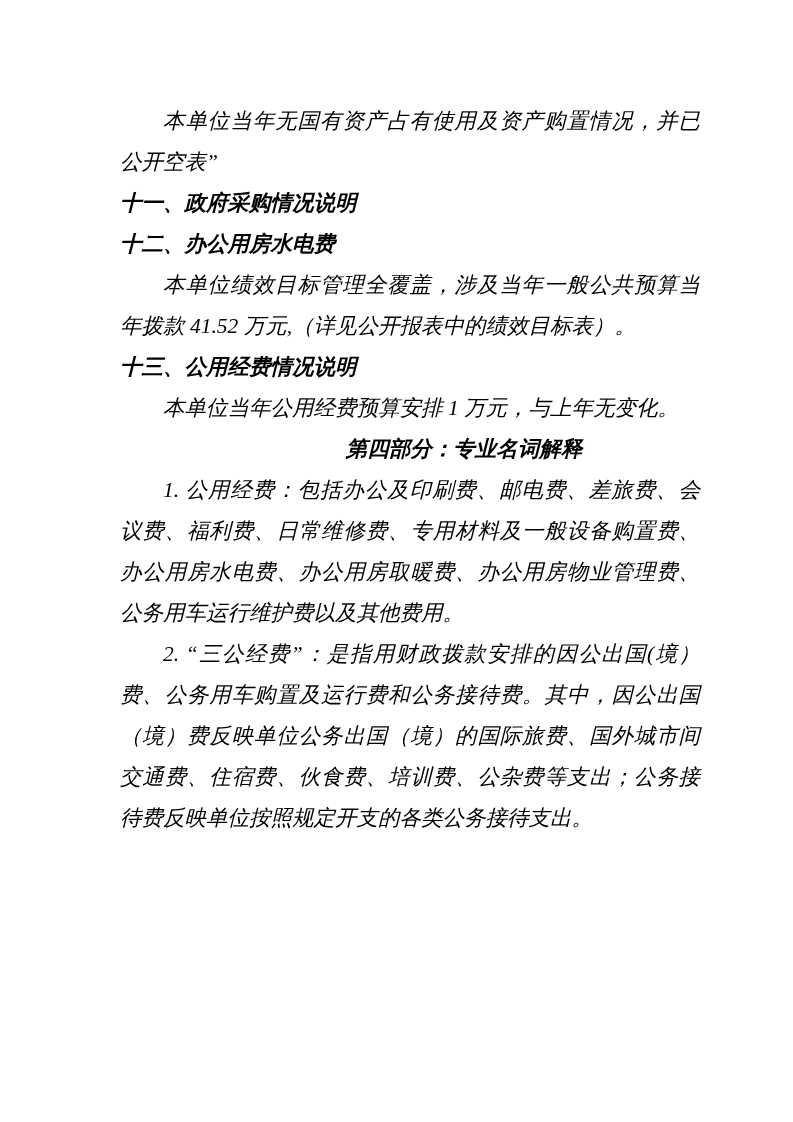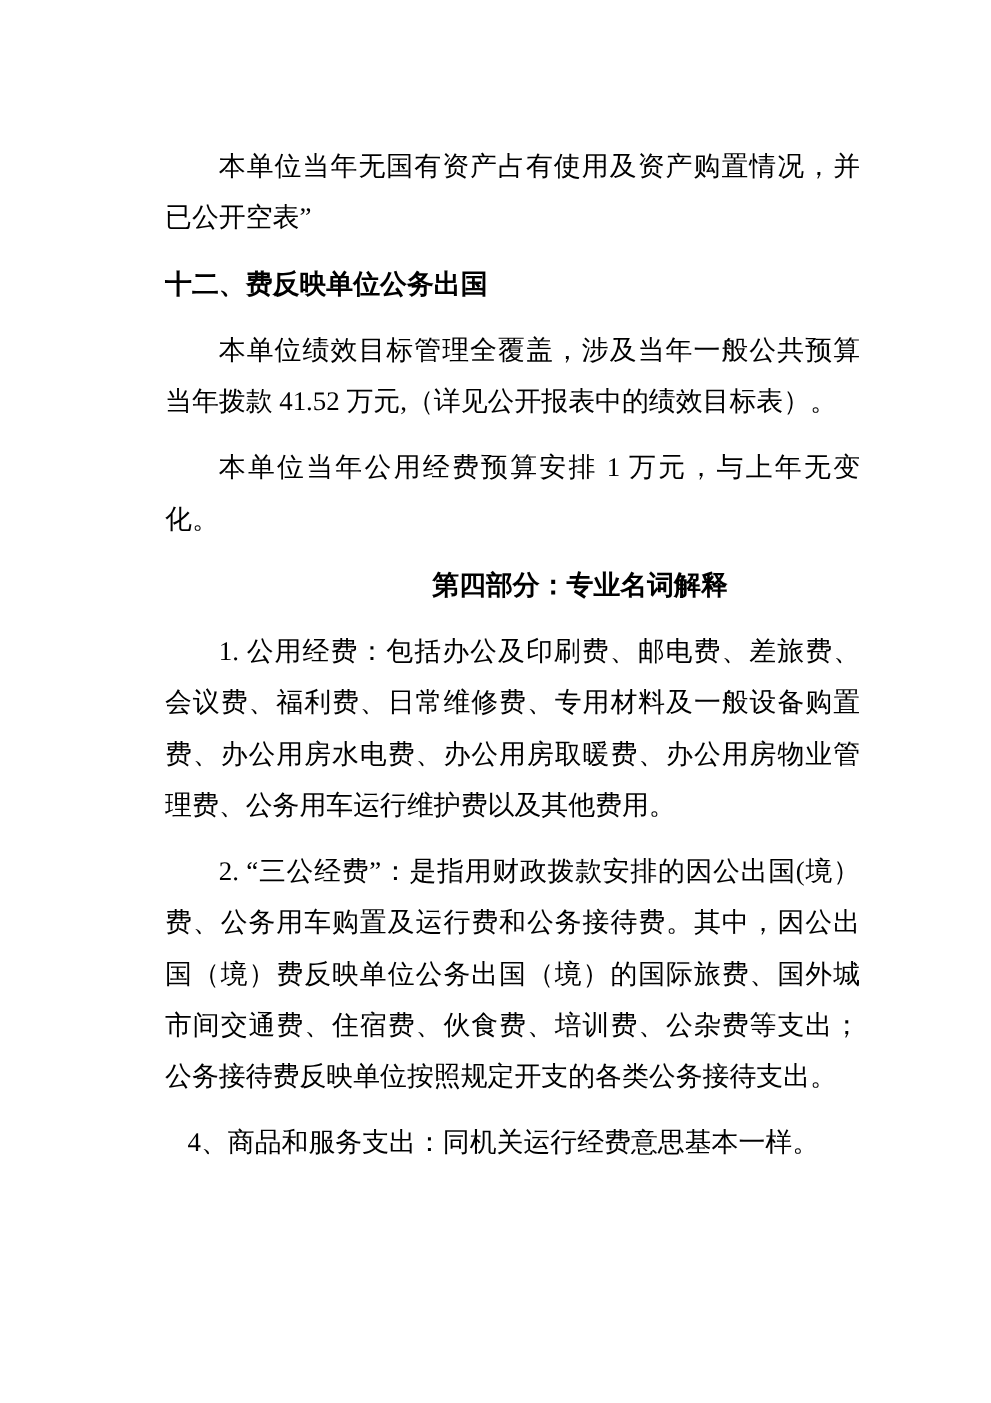--- a/index.html
+++ b/index.html
@@ -20,22 +20,23 @@
     top: 101px;
     width: 580px;
     color: #000000;
     font-family: "Liberation Serif", "DejaVu Serif", serif;
     font-size: 21.5px;
     line-height: 41px;
     text-align: justify;
     text-justify: inter-character;
   }
   .content p {
-    margin: 12px;
+    margin: 0;
     padding: 0;
+    font-style: italic;
   }
   .para {
     text-indent: 43px;
   }
   .heading {
     font-weight: bold;
     text-indent: 0;
   }
   .section-heading {
     font-weight: bold;
@@ -45,21 +46,22 @@
   .list-item {
     text-indent: 18px;
   }
 </style>
 </head>
 <body>
 
 <div class="page">
   <div class="content">
     <p class="para">本单位当年无国有资产占有使用及资产购置情况，并已公开空表”</p>
-    <p class="heading">十二、费反映单位公务出国</p>
+    <p class="heading">十一、政府采购情况说明</p>
+    <p class="heading">十二、办公用房水电费</p>
     <p class="para">本单位绩效目标管理全覆盖，涉及当年一般公共预算当年拨款 41.52 万元,（详见公开报表中的绩效目标表）。</p>
+    <p class="heading">十三、公用经费情况说明</p>
     <p class="para">本单位当年公用经费预算安排 1 万元，与上年无变化。</p>
     <p class="section-heading">第四部分：专业名词解释</p>
     <p class="para">1. 公用经费：包括办公及印刷费、邮电费、差旅费、会议费、福利费、日常维修费、专用材料及一般设备购置费、办公用房水电费、办公用房取暖费、办公用房物业管理费、公务用车运行维护费以及其他费用。</p>
     <p class="para">2. “三公经费”：是指用财政拨款安排的因公出国(境）费、公务用车购置及运行费和公务接待费。其中，因公出国（境）费反映单位公务出国（境）的国际旅费、国外城市间交通费、住宿费、伙食费、培训费、公杂费等支出；公务接待费反映单位按照规定开支的各类公务接待支出。</p>
-    <p class="list-item">4、商品和服务支出：同机关运行经费意思基本一样。</p>
   </div>
 </div>
 
 </body></html>

